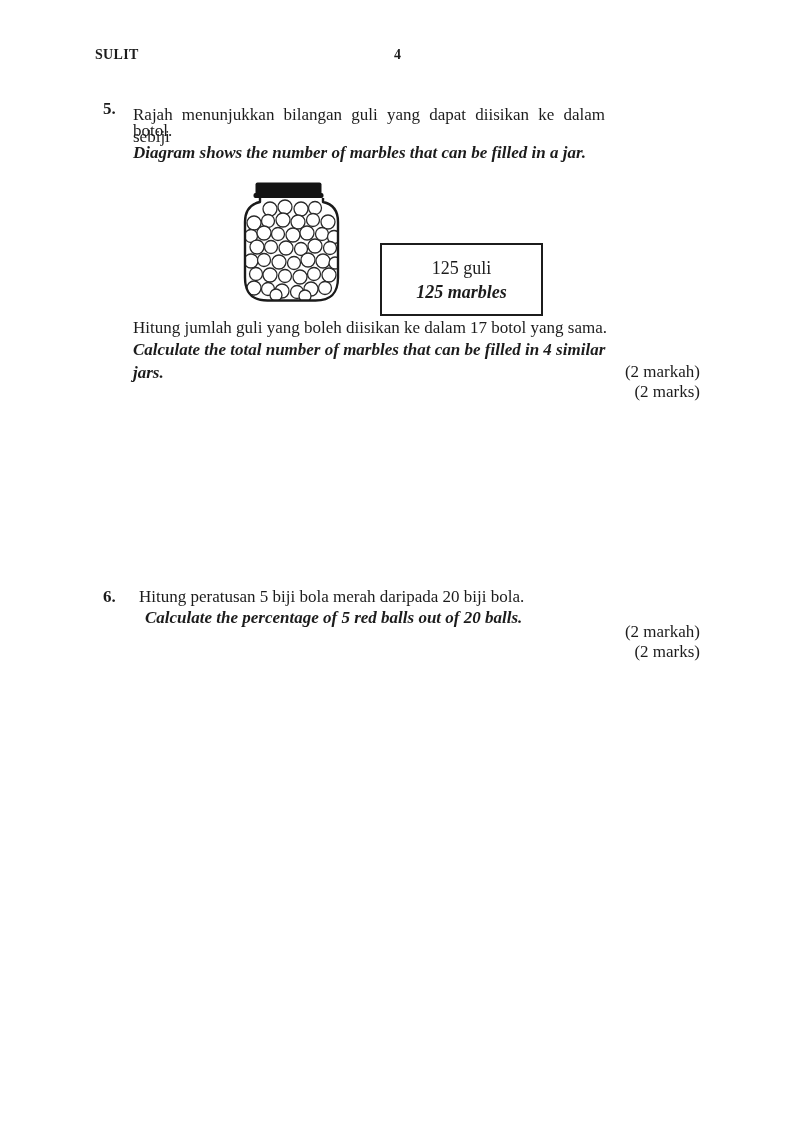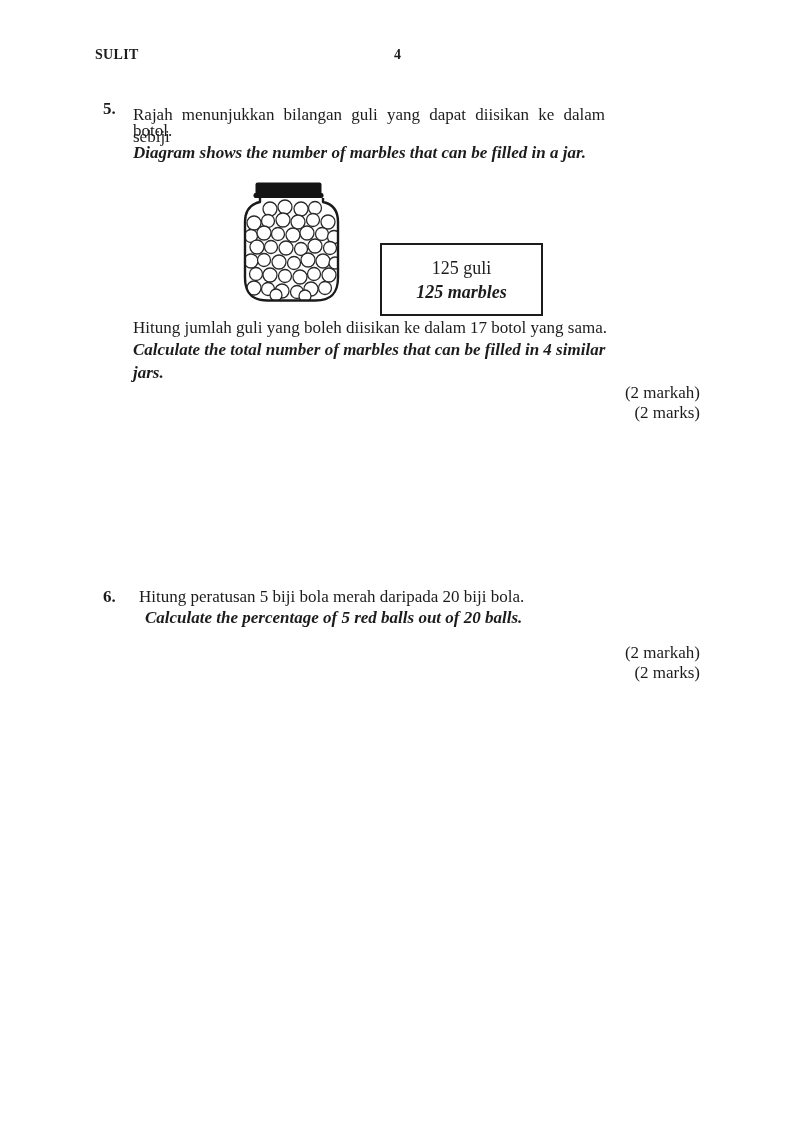--- a/index.html
+++ b/index.html
@@ -33,21 +33,20 @@
   .justify-full {
     white-space: normal;
     text-align: justify;
     text-align-last: justify;
   }
   .marks {
     right: 100px;
     text-align: right;
     font-size: 17px;
     line-height: 20px;
-    margin-top: 21px;
   }
   .jar {
     position: absolute;
     left: 243px;
     top: 181px;
     width: 97px;
     height: 122px;
   }
   .label-box {
     position: absolute;

